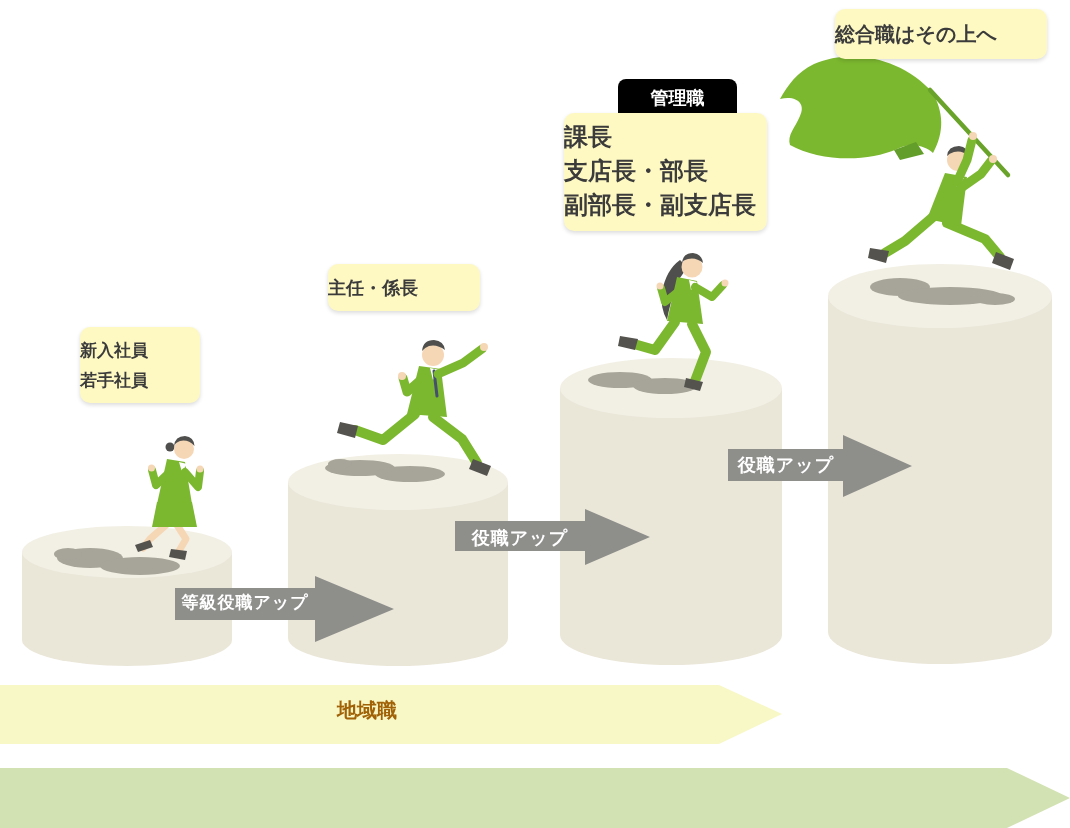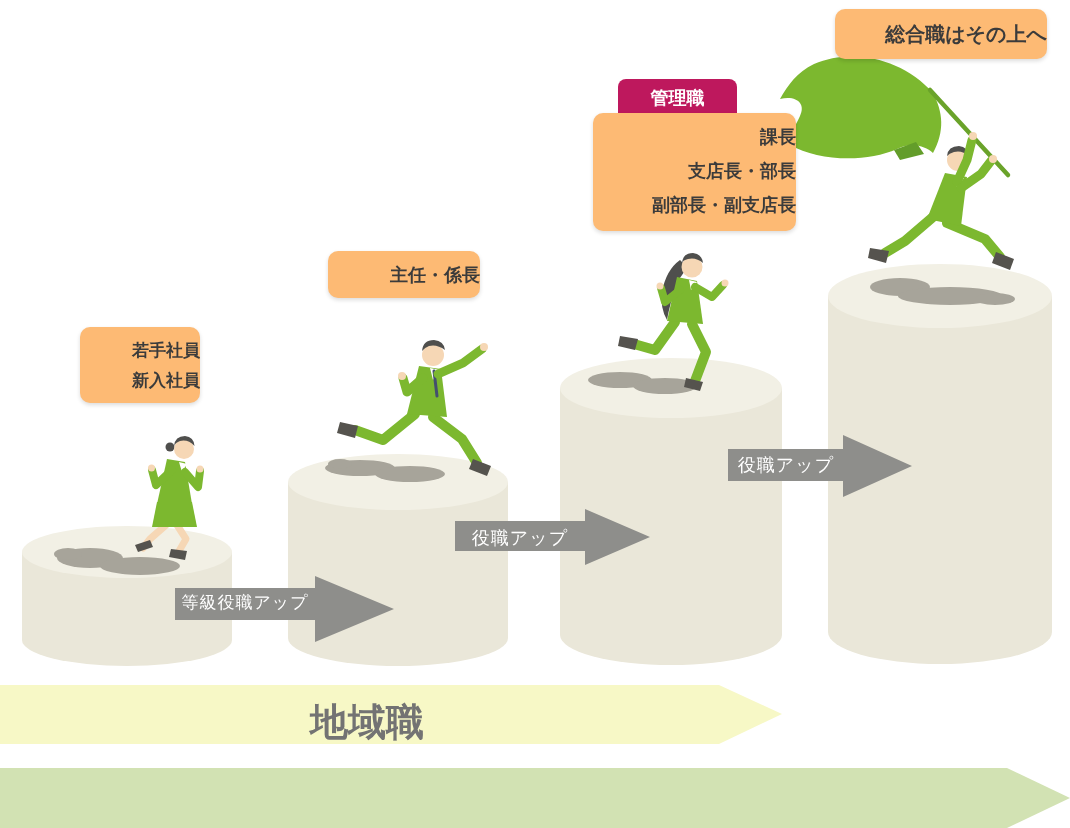--- a/index.html
+++ b/index.html
@@ -2,37 +2,37 @@
 <html><head>
 <meta charset="utf-8">
 <style>
   html,body{margin:0;padding:0;background:#ffffff;}
   .stage{
     position:relative;width:1070px;height:828px;background:#ffffff;overflow:hidden;
     font-family:"DejaVu Sans","Liberation Sans",sans-serif;
   }
   .stage svg{position:absolute;left:0;top:0;}
   .label-box{
-    position:absolute;background:#fdba74;border-radius:10px;
+    position:absolute;background:#fef9c3;border-radius:10px;
     box-shadow:0 2px 4px rgba(0,0,0,.14);
-    color:#3b3b3b;text-align:right;font-weight:bold;box-sizing:border-box;
+    color:#3b3b3b;text-align:left;font-weight:bold;box-sizing:border-box;
   }
   #box-step1{left:80px;top:327px;width:120px;height:76px;font-size:17px;line-height:30px;padding-top:8px;}
-  #box-step2{left:328px;top:251px;width:152px;height:47px;font-size:18px;line-height:47px;}
+  #box-step2{left:328px;top:264px;width:152px;height:47px;font-size:18px;line-height:47px;}
   #tab-step3{
-    position:absolute;left:618px;top:79px;width:119px;height:45px;background:#be185d;color:#ffffff;
+    position:absolute;left:618px;top:79px;width:119px;height:45px;background:#000000;color:#ffffff;
     border-radius:8px 8px 0 0;font-size:18px;line-height:38px;text-align:center;font-weight:bold;
   }
-  #box-step3{left:593px;top:113px;width:203px;height:118px;font-size:18px;line-height:34px;padding-top:7px;}
+  #box-step3{left:564px;top:113px;width:203px;height:118px;font-size:24px;line-height:34px;padding-top:7px;}
   #box-note{left:835px;top:9px;width:212px;height:50px;font-size:20px;line-height:50px;}
-  .arrow-label{position:absolute;color:#ffffff;font-weight:normal;text-align:center;letter-spacing:1px;}
+  .arrow-label{position:absolute;color:#ffffff;font-weight:bold;text-align:center;letter-spacing:1px;}
   #arrow-label-1{left:176px;top:591px;width:138px;font-size:17px;}
   #arrow-label-2{left:457px;top:526px;width:126px;font-size:18px;}
   #arrow-label-3{left:730px;top:453px;width:112px;font-size:18px;}
-  .band-label{position:absolute;font-weight:bold;color:#737373;text-align:center;font-size:38px;}
+  .band-label{position:absolute;font-weight:bold;color:#a16207;text-align:center;font-size:20px;}
   #band-label-regional{left:0;top:697px;width:734px;}
   #band-label-comprehensive{left:0;top:780px;width:1008px;}
 </style>
 </head>
 <body>
 
 <div class="stage">
 
   <svg width="1070" height="828" viewBox="0 0 1070 828">
 
@@ -144,22 +144,22 @@
       <path d="M 945 173 L 967 177 L 961 226 L 927 219 Z" fill="#7cb82f"></path>
       <path d="M 955 176 L 964 178 L 957 187 Z" fill="#ffffff"></path>
       <path d="M 957 182 L 967 160 L 972 140" stroke="#7cb82f" stroke-width="9" fill="none"></path>
       <circle cx="973" cy="136" r="4" fill="#f6d7b5"></circle>
       <path d="M 961 188 L 981 174 L 991 161" stroke="#7cb82f" stroke-width="9" fill="none"></path>
       <circle cx="993" cy="159" r="4" fill="#f6d7b5"></circle>
     </g>
   </svg>
 
   <div class="label-box" id="box-step1">
+    <div>新入社員</div>
     <div>若手社員</div>
-    <div>新入社員</div>
   </div>
 
   <div class="label-box" id="box-step2">
     <div>主任・係長</div>
   </div>
 
   <div id="tab-step3">管理職</div>
   <div class="label-box" id="box-step3">
     <div>課長</div>
     <div>支店長・部長</div>

